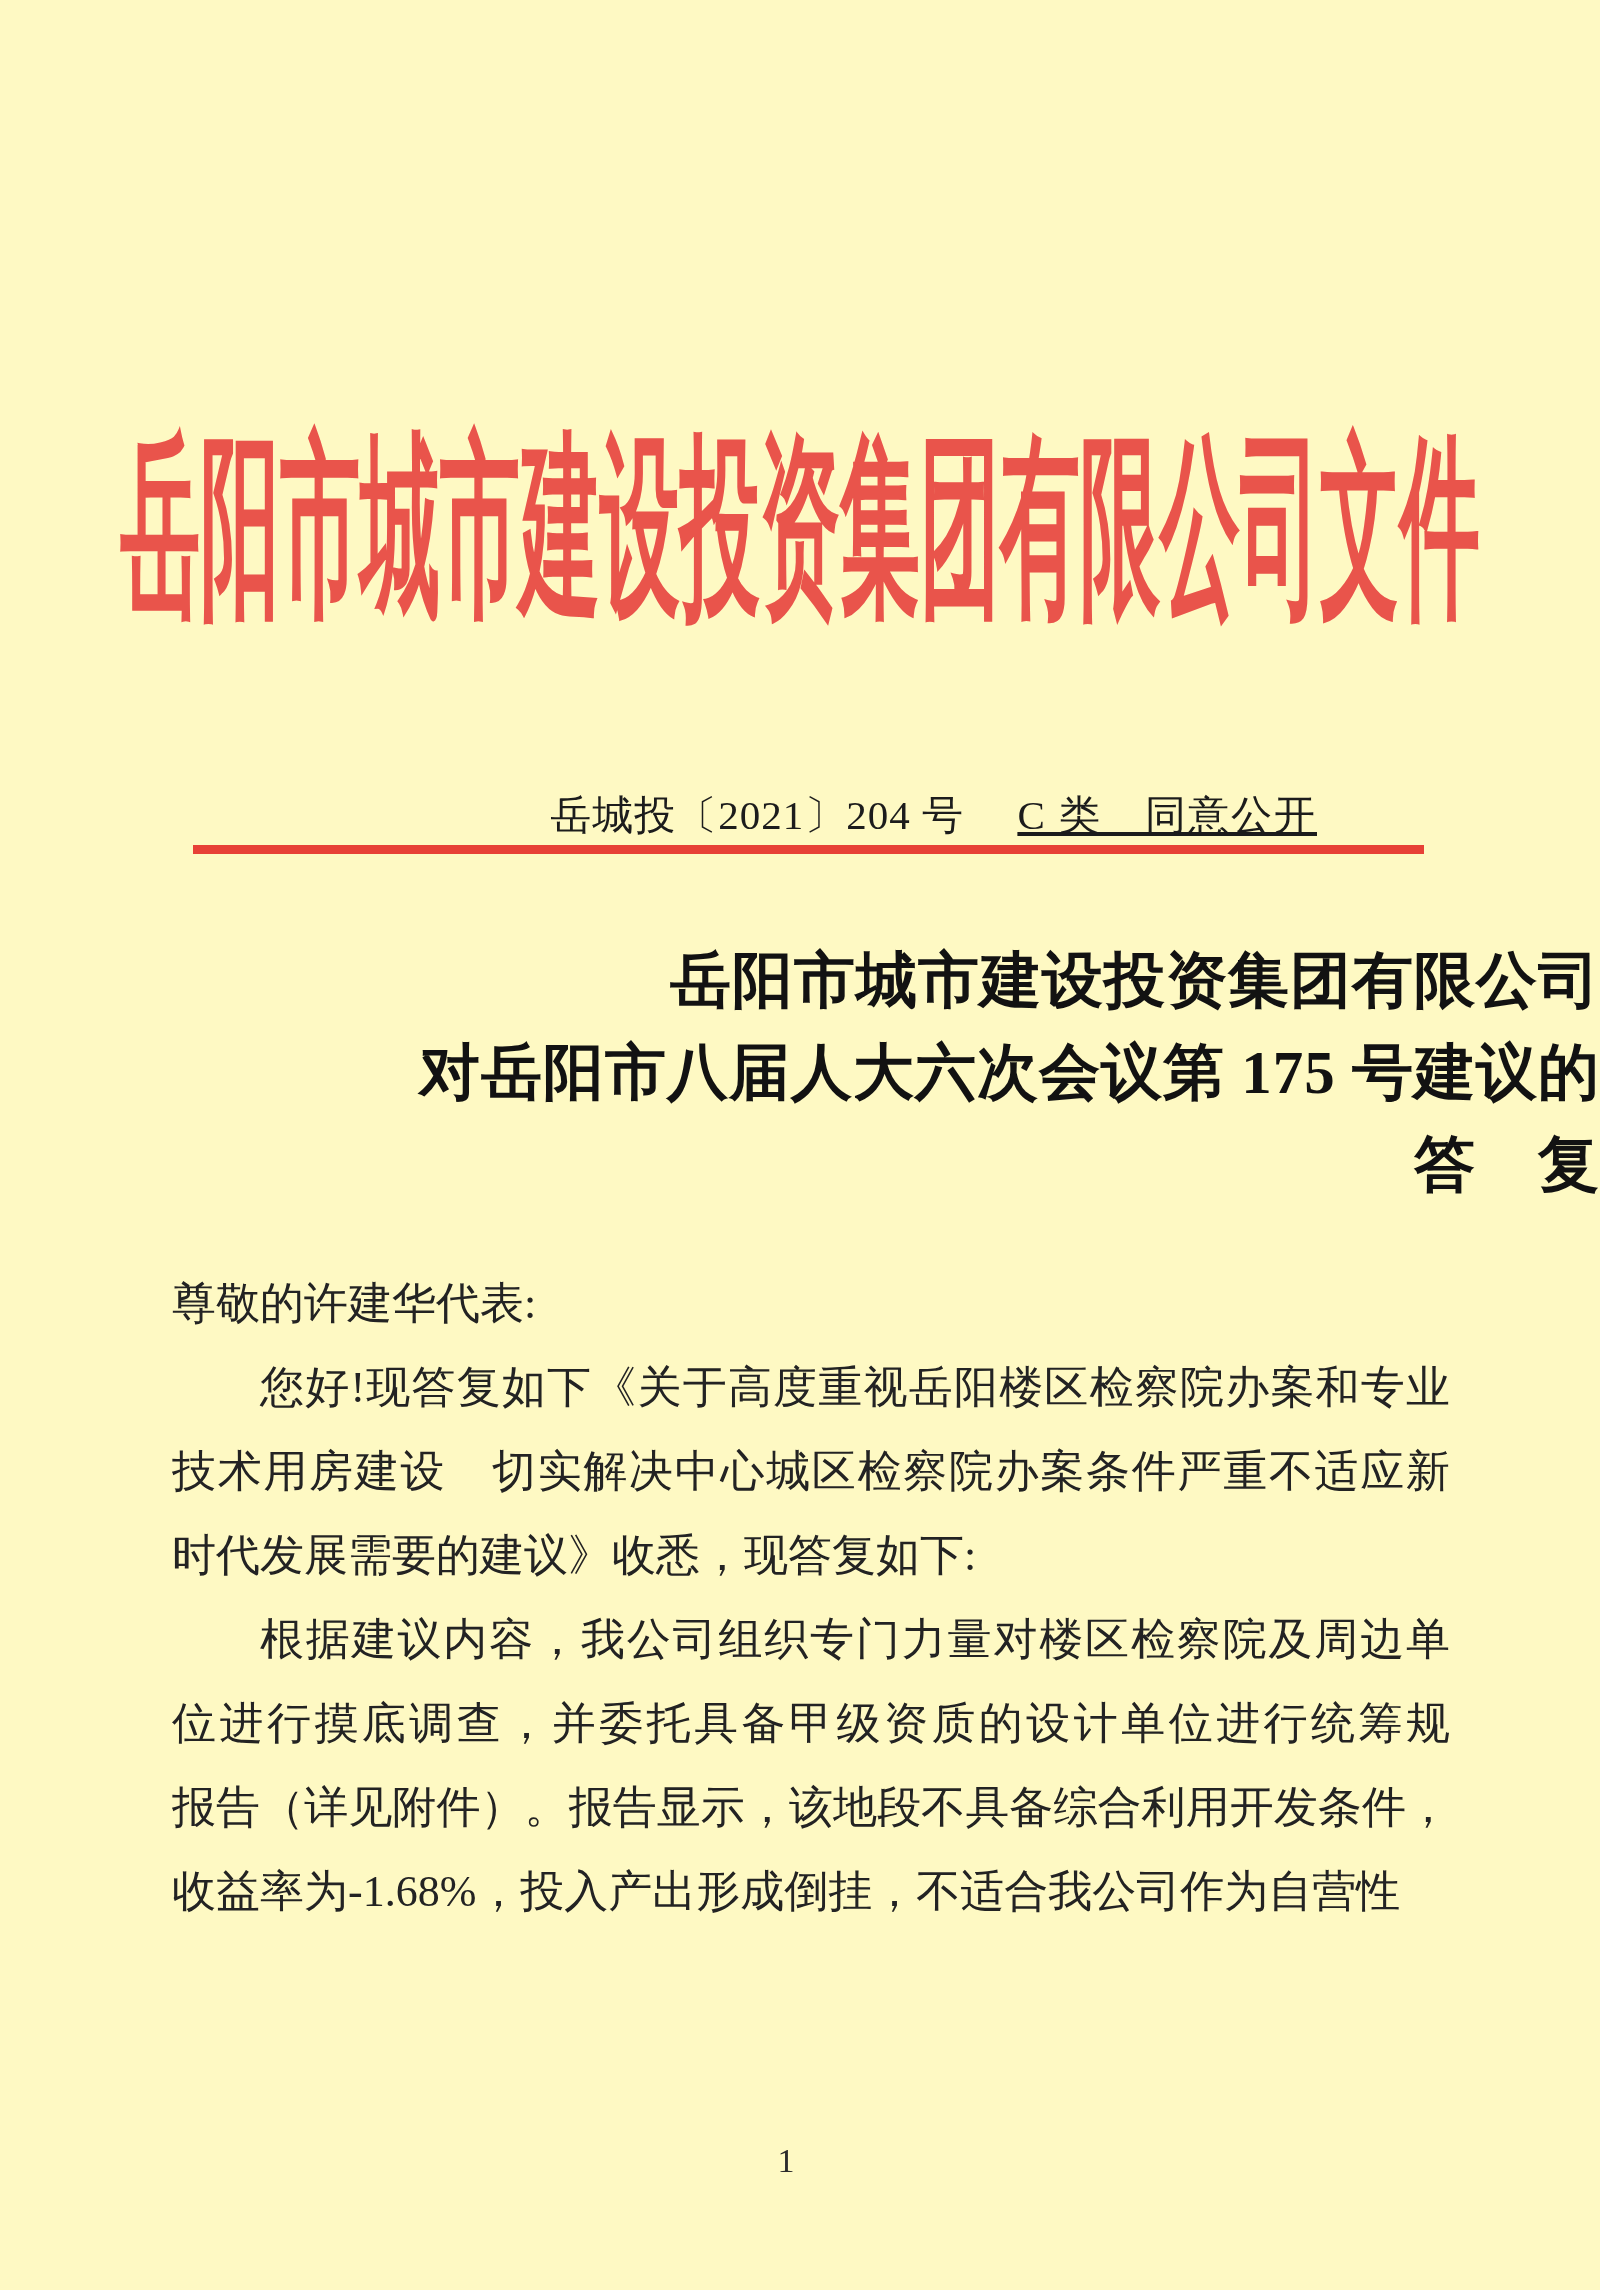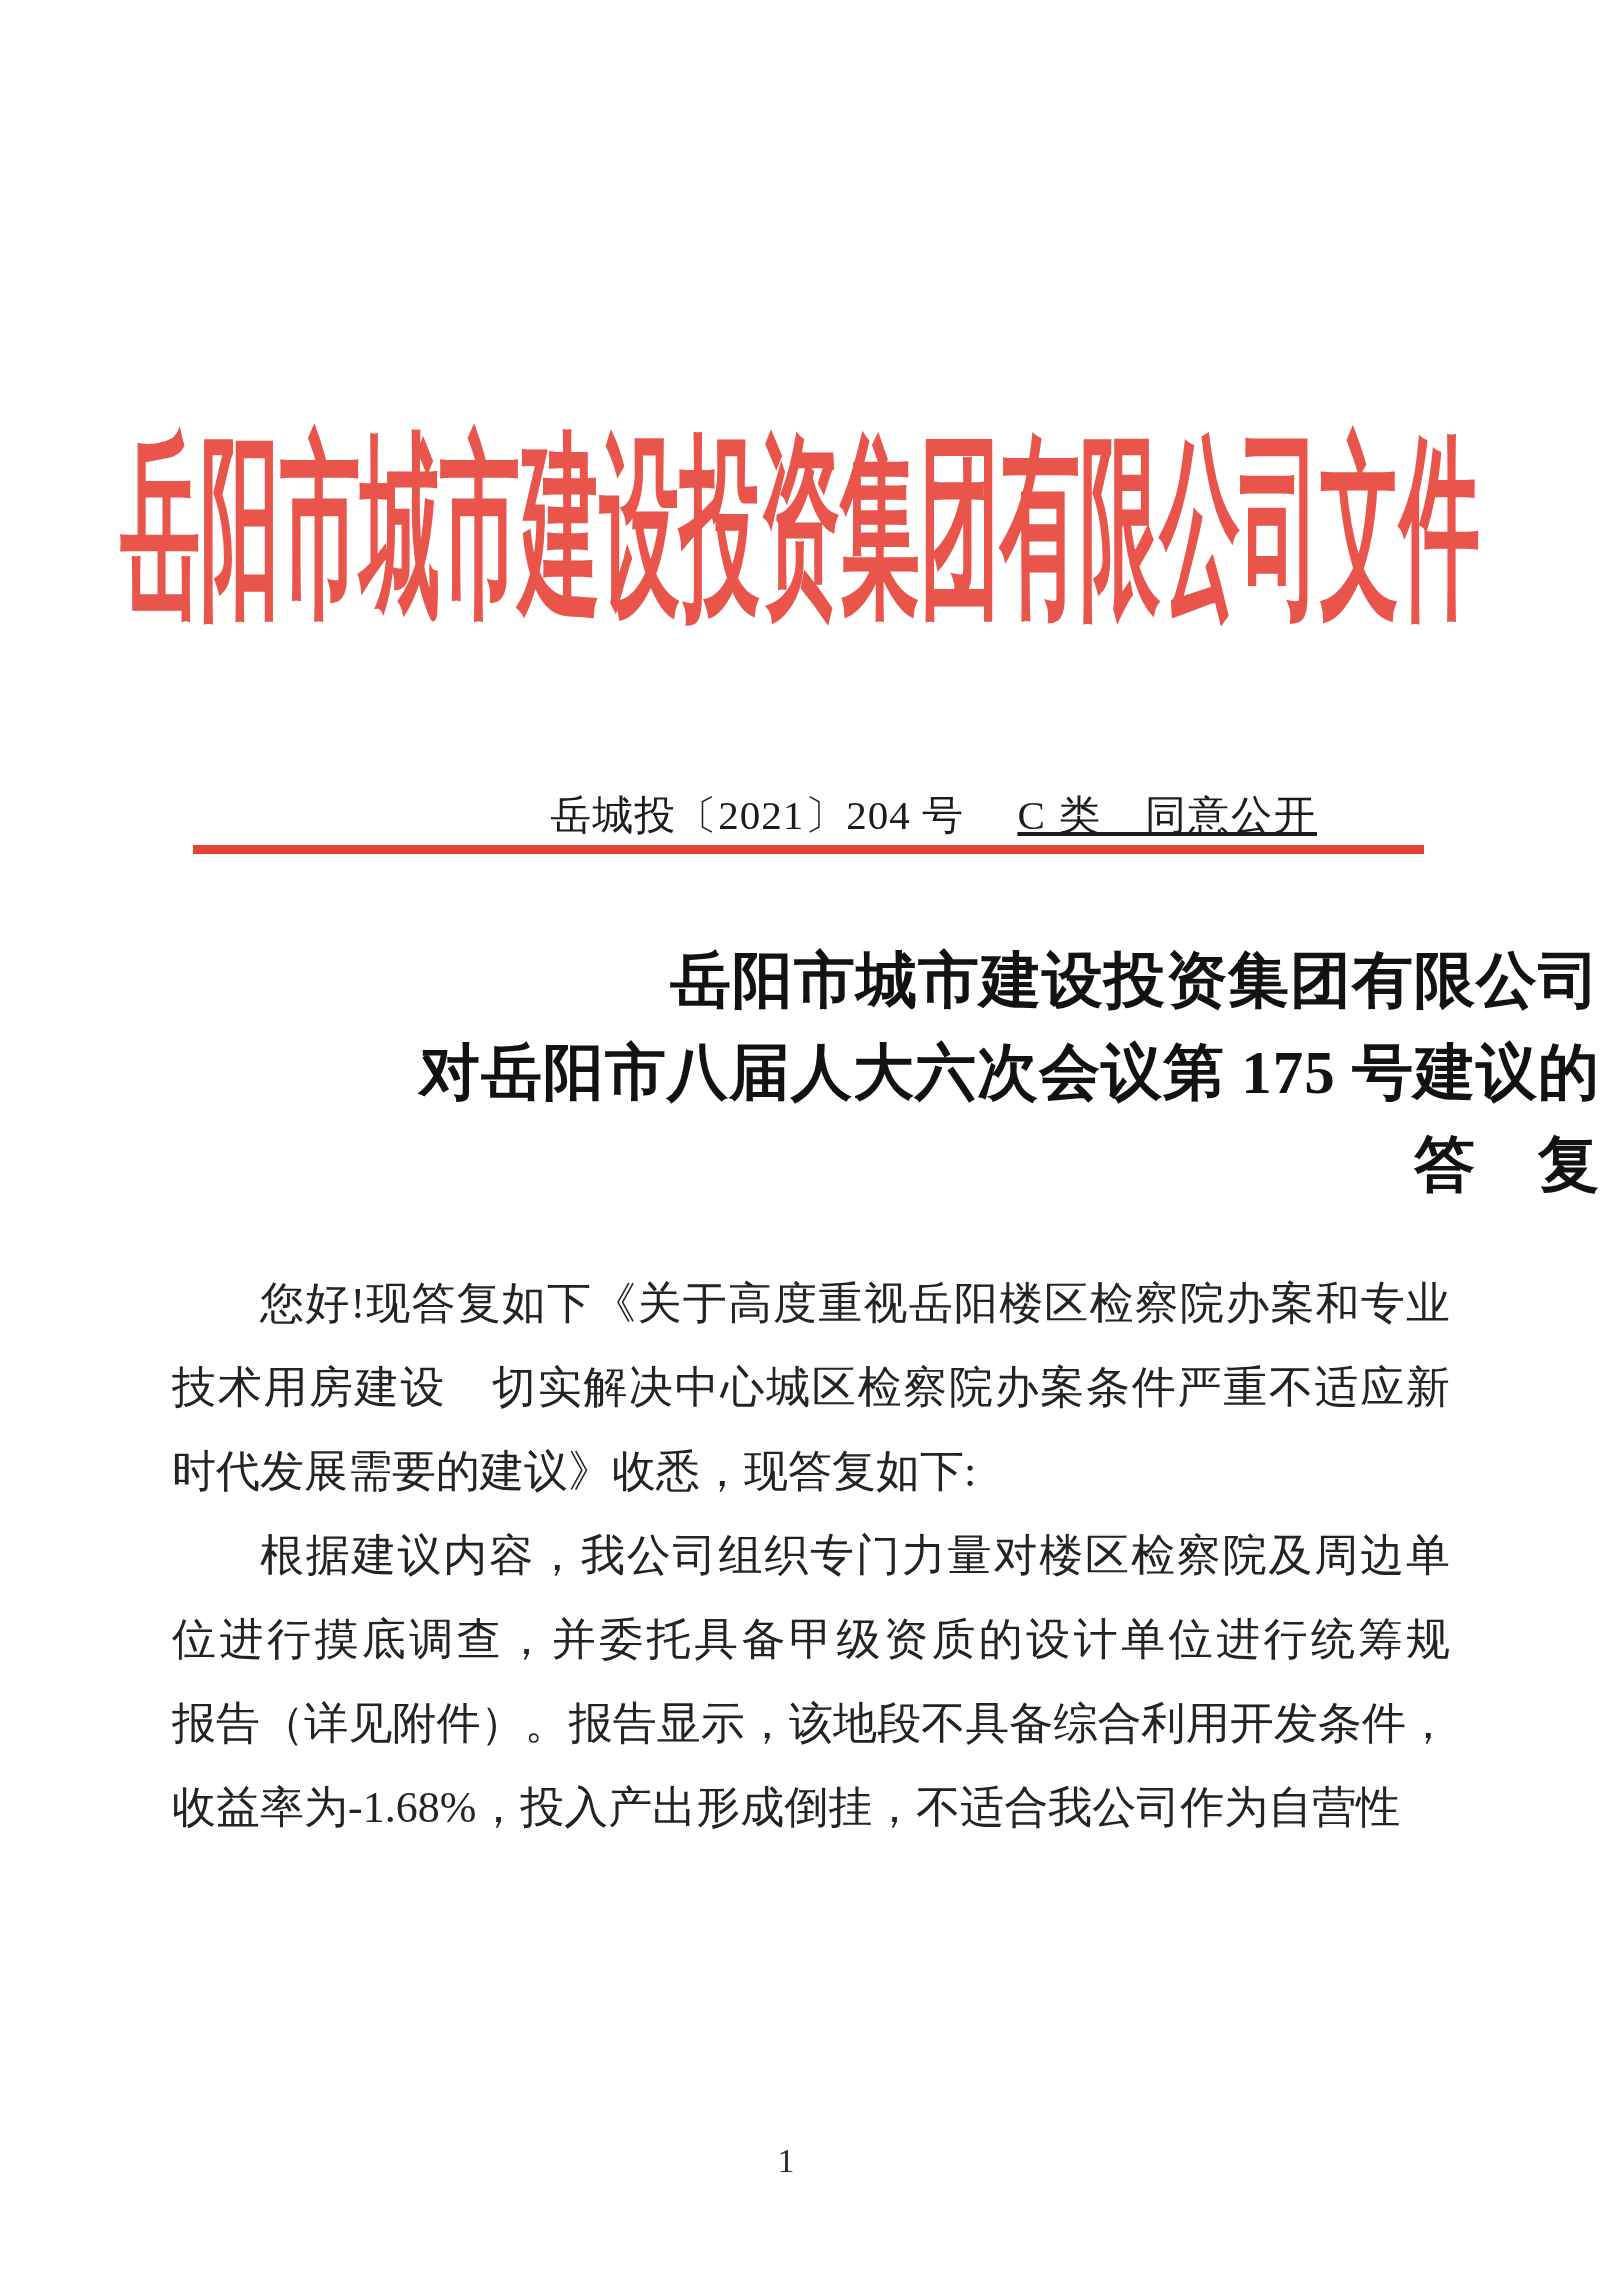--- a/index.html
+++ b/index.html
@@ -5,21 +5,21 @@
   html, body { margin: 0; padding: 0; }
   body {
     background: #e8e8e8;
     font-family: "Liberation Serif", "DejaVu Serif", serif;
   }
   .page {
     position: relative;
     width: 1600px;
     height: 2290px;
     margin: 0 auto;
-    background: #ffffff;
+    background: #fef9c3;
     overflow: hidden;
     color: #1f1f1f;
   }
 
   
   .banner-wrap {
     position: absolute;
     top: 418px;
     left: 0;
     width: 1600px;
@@ -139,20 +139,21 @@
 
   <div class="red-rule"></div>
 
   <div class="title-block">
       <div class="title-line">岳阳市城市建设投资集团有限公司</div>
       <div class="title-line">对岳阳市八届人大六次会议第 175 号建议的</div>
       <div class="title-line">答　复</div>
     </div>
 
   <div class="body-block">
+      <div class="line">尊敬的许建华代表:</div>
       <div class="line indent fill">您好!现答复如下《关于高度重视岳阳楼区检察院办案和专业</div>
       <div class="line fill">技术用房建设　切实解决中心城区检察院办案条件严重不适应新</div>
       <div class="line">时代发展需要的建议》收悉，现答复如下:</div>
       <div class="line indent fill">根据建议内容，我公司组织专门力量对楼区检察院及周边单</div>
       <div class="line fill">位进行摸底调查，并委托具备甲级资质的设计单位进行统筹规</div>
       <div class="line fill">报告（详见附件）。报告显示，该地段不具备综合利用开发条件，</div>
       <div class="line">收益率为-1.68%，投入产出形成倒挂，不适合我公司作为自营性</div>
     </div>
 
   <div class="page-number">1</div>

